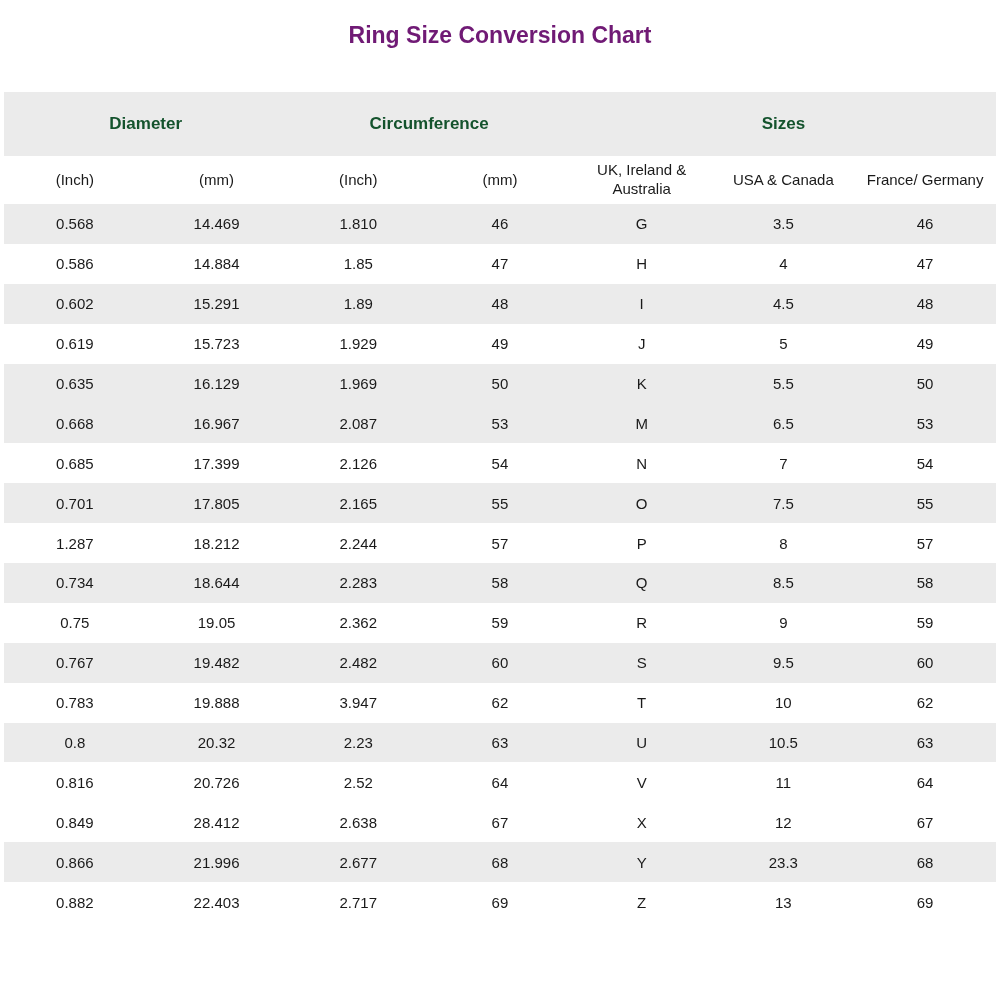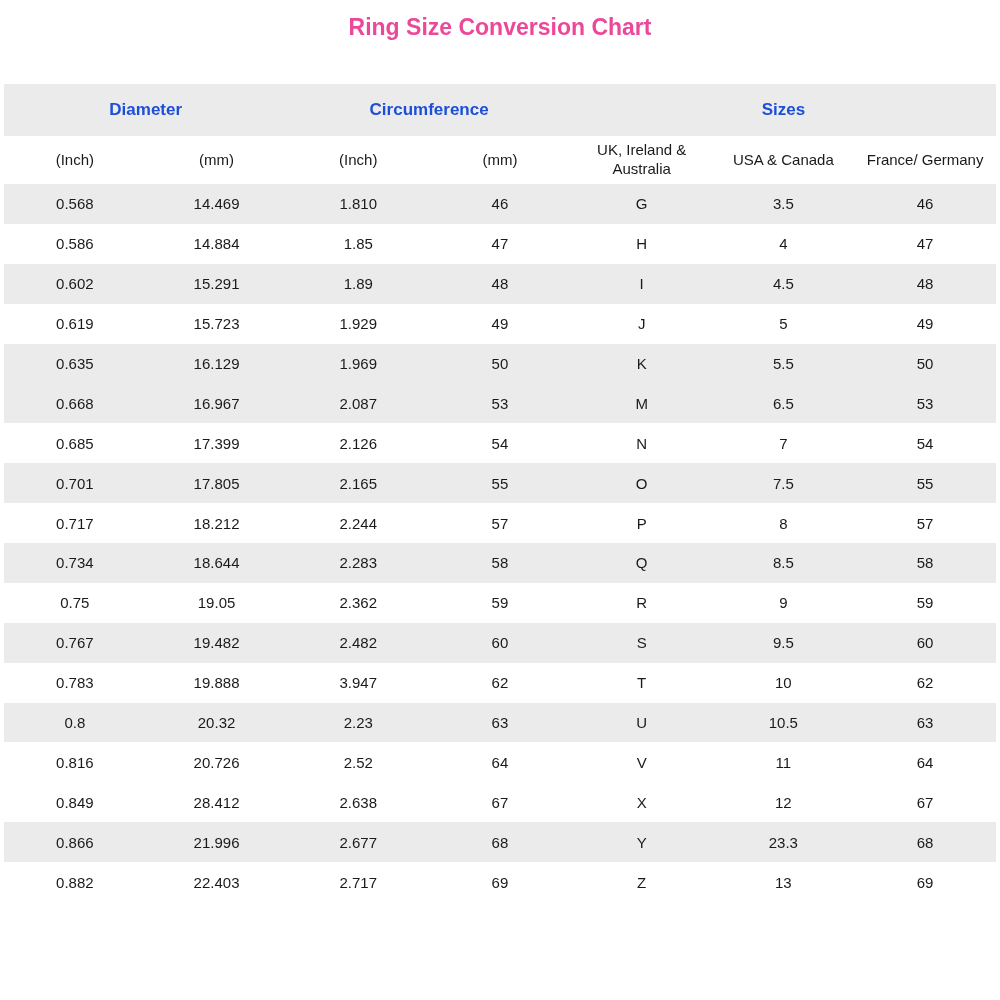--- a/index.html
+++ b/index.html
@@ -15,43 +15,43 @@
   .page {
     width: 1000px;
     height: 1000px;
     position: relative;
   }
   .chart-title {
     text-align: center;
     font-weight: bold;
     font-size: 23px;
     line-height: 26px;
-    color: #ec4899;
-    padding-top: 14px;
+    color: #701a75;
+    padding-top: 22px;
     height: 26px;
   }
   table.ring-table {
     table-layout: fixed;
     border-collapse: collapse;
     width: 992px;
     margin: 44px 4px 0 4px;
   }
   table.ring-table th,
   table.ring-table td {
     text-align: center;
     vertical-align: middle;
     padding: 0 4px;
     font-weight: normal;
     overflow: hidden;
   }
   tr.group-header-row th {
-    height: 52px;
+    height: 64px;
     font-weight: bold;
     font-size: 17px;
-    color: #1d4ed8;
+    color: #14532d;
   }
   tr.sub-header-row th {
     height: 48px;
     font-size: 15px;
     line-height: 1.25;
     color: #1a1a1a;
     background: #ffffff;
   }
   tbody tr td {
     height: 39.9px;
@@ -154,21 +154,21 @@
         <tr class="stripe">
           <td>0.701</td>
           <td>17.805</td>
           <td>2.165</td>
           <td>55</td>
           <td>O</td>
           <td>7.5</td>
           <td>55</td>
         </tr>
         <tr>
-          <td>0.717</td>
+          <td>1.287</td>
           <td>18.212</td>
           <td>2.244</td>
           <td>57</td>
           <td>P</td>
           <td>8</td>
           <td>57</td>
         </tr>
         <tr class="stripe">
           <td>0.734</td>
           <td>18.644</td>

